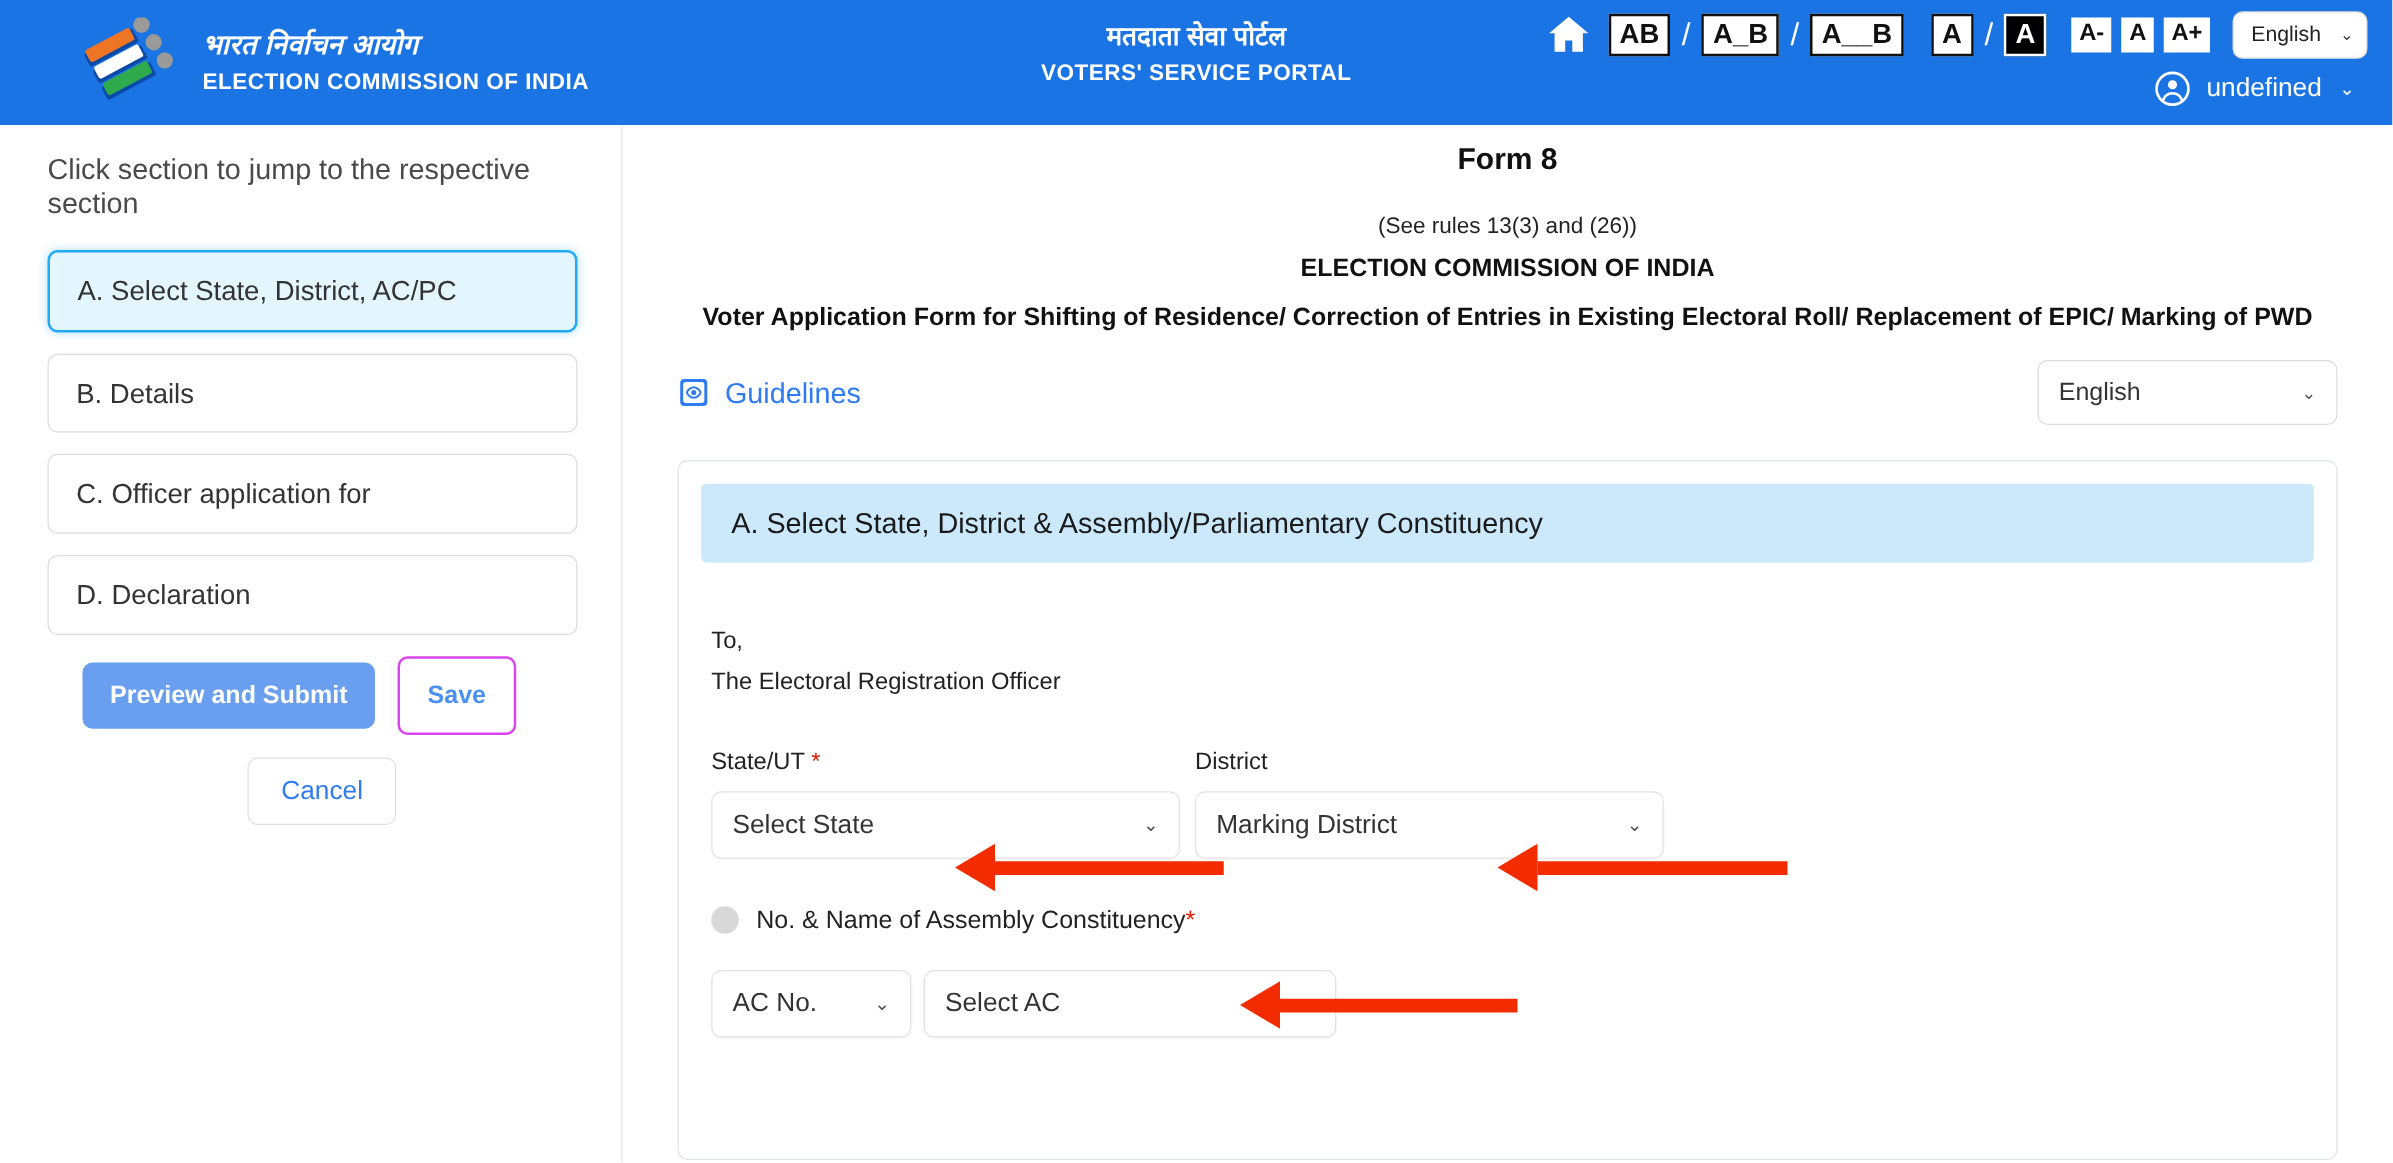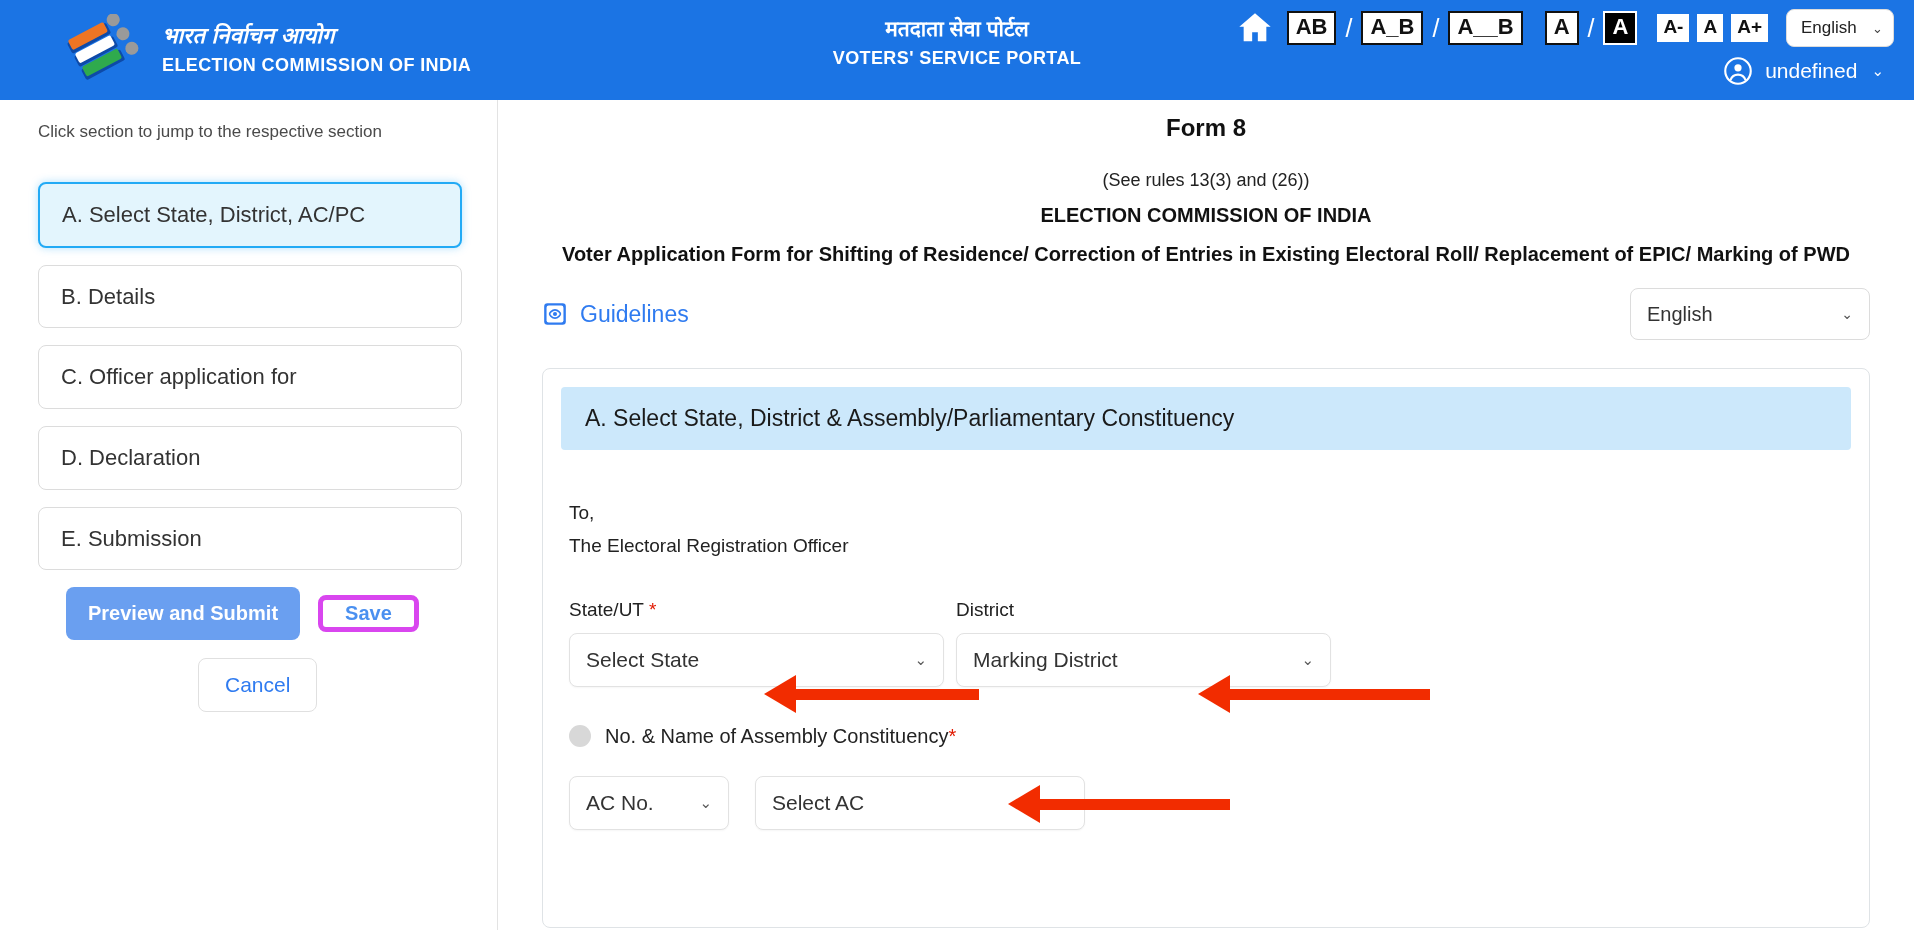--- a/index.html
+++ b/index.html
@@ -82,22 +82,22 @@
   .page { display: flex; height: 830px; }
 
   
   .sidebar {
     width: 498px; flex: none;
     background: #fff;
     border-right: 1px solid #e3e3e3;
     padding: 22px 0 0 38px;
   }
   .side-hint {
-    font-size: 17px; color: #4a4a4a;
-    margin-bottom: 40px;
+    font-size: 23px; color: #4a4a4a;
+    margin-bottom: 24px;
   }
   .side-item {
     width: 424px;
     border: 1px solid #dcdcdc;
     border-radius: 8px;
     background: #fff;
     color: #333;
     font-size: 22px;
     padding: 16px 22px;
     margin-bottom: 17px;
@@ -117,21 +117,21 @@
   .btn {
     border-radius: 8px; font-size: 20px; cursor: pointer;
     font-family: "Liberation Sans", sans-serif;
   }
   .btn-primary {
     background: #6a9ff0; color: #fff; font-weight: 700;
     border: none; padding: 15px 22px;
   }
   .btn-ghost {
     background: #fff; color: #4a90f0; font-weight: 700;
-    border: 5px solid #d946ef; padding: 2px 22px;
+    border: 2px solid #d946ef; padding: 18px 22px;
   }
   .cancel-wrap { display: flex; margin-top: 18px; padding-left: 160px; }
   .btn-cancel {
     background: #fff; color: #2f7bf0; font-weight: 400;
     border: 1px solid #e0e0e0; padding: 14px 26px; font-size: 21px;
   }
 
   
   .main {
     flex: 1;
@@ -198,21 +198,21 @@
   }
   .select-box .chev { font-size: 15px; color: #555; }
 
   .radio-row { display: flex; align-items: center; gap: 14px; margin-top: 38px; }
   .radio {
     width: 22px; height: 22px; border-radius: 50%;
     background: #d8d8d8; flex: none; cursor: pointer;
   }
   .radio-label { font-size: 20px; color: #222; }
 
-  .ac-row { display: flex; gap: 26px; margin-top: 28px; position: relative; }
+  .ac-row { display: flex; gap: 10px; margin-top: 28px; position: relative; }
   .field.acno { width: 160px; }
   .field.acname { width: 330px; }
 
   
   .arrow { position: absolute; height: 0; pointer-events: none; }
   .arrow .shaft {
     position: absolute; top: -5px; height: 11px; background: #f22c00;
   }
   .arrow .head {
     position: absolute; top: -19px; left: 0;
@@ -294,23 +294,20 @@
     </div>
     <div class="side-item">
       <span>B. Details</span>
     </div>
     <div class="side-item">
       <span>C. Officer application for</span>
     </div>
     <div class="side-item">
       <span>D. Declaration</span>
     </div>
-    <div class="side-item">
-      <span>E. Submission</span>
-    </div>
 
     <div class="side-actions">
       <button class="btn btn-primary">Preview and Submit</button>
       <button class="btn btn-ghost">Save</button>
     </div>
     <div class="cancel-wrap">
       <button class="btn btn-cancel">Cancel</button>
     </div>
   </div>
 

